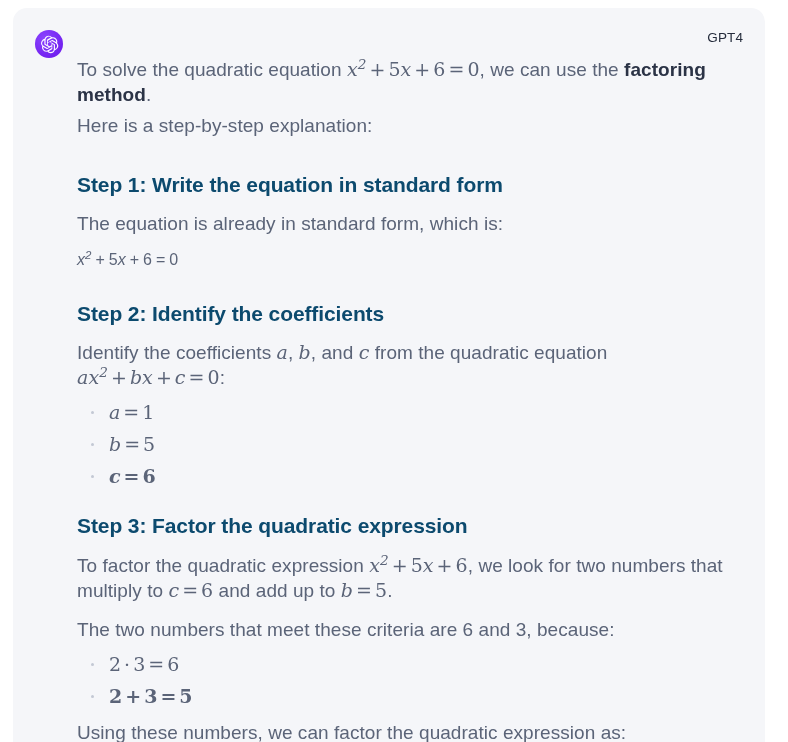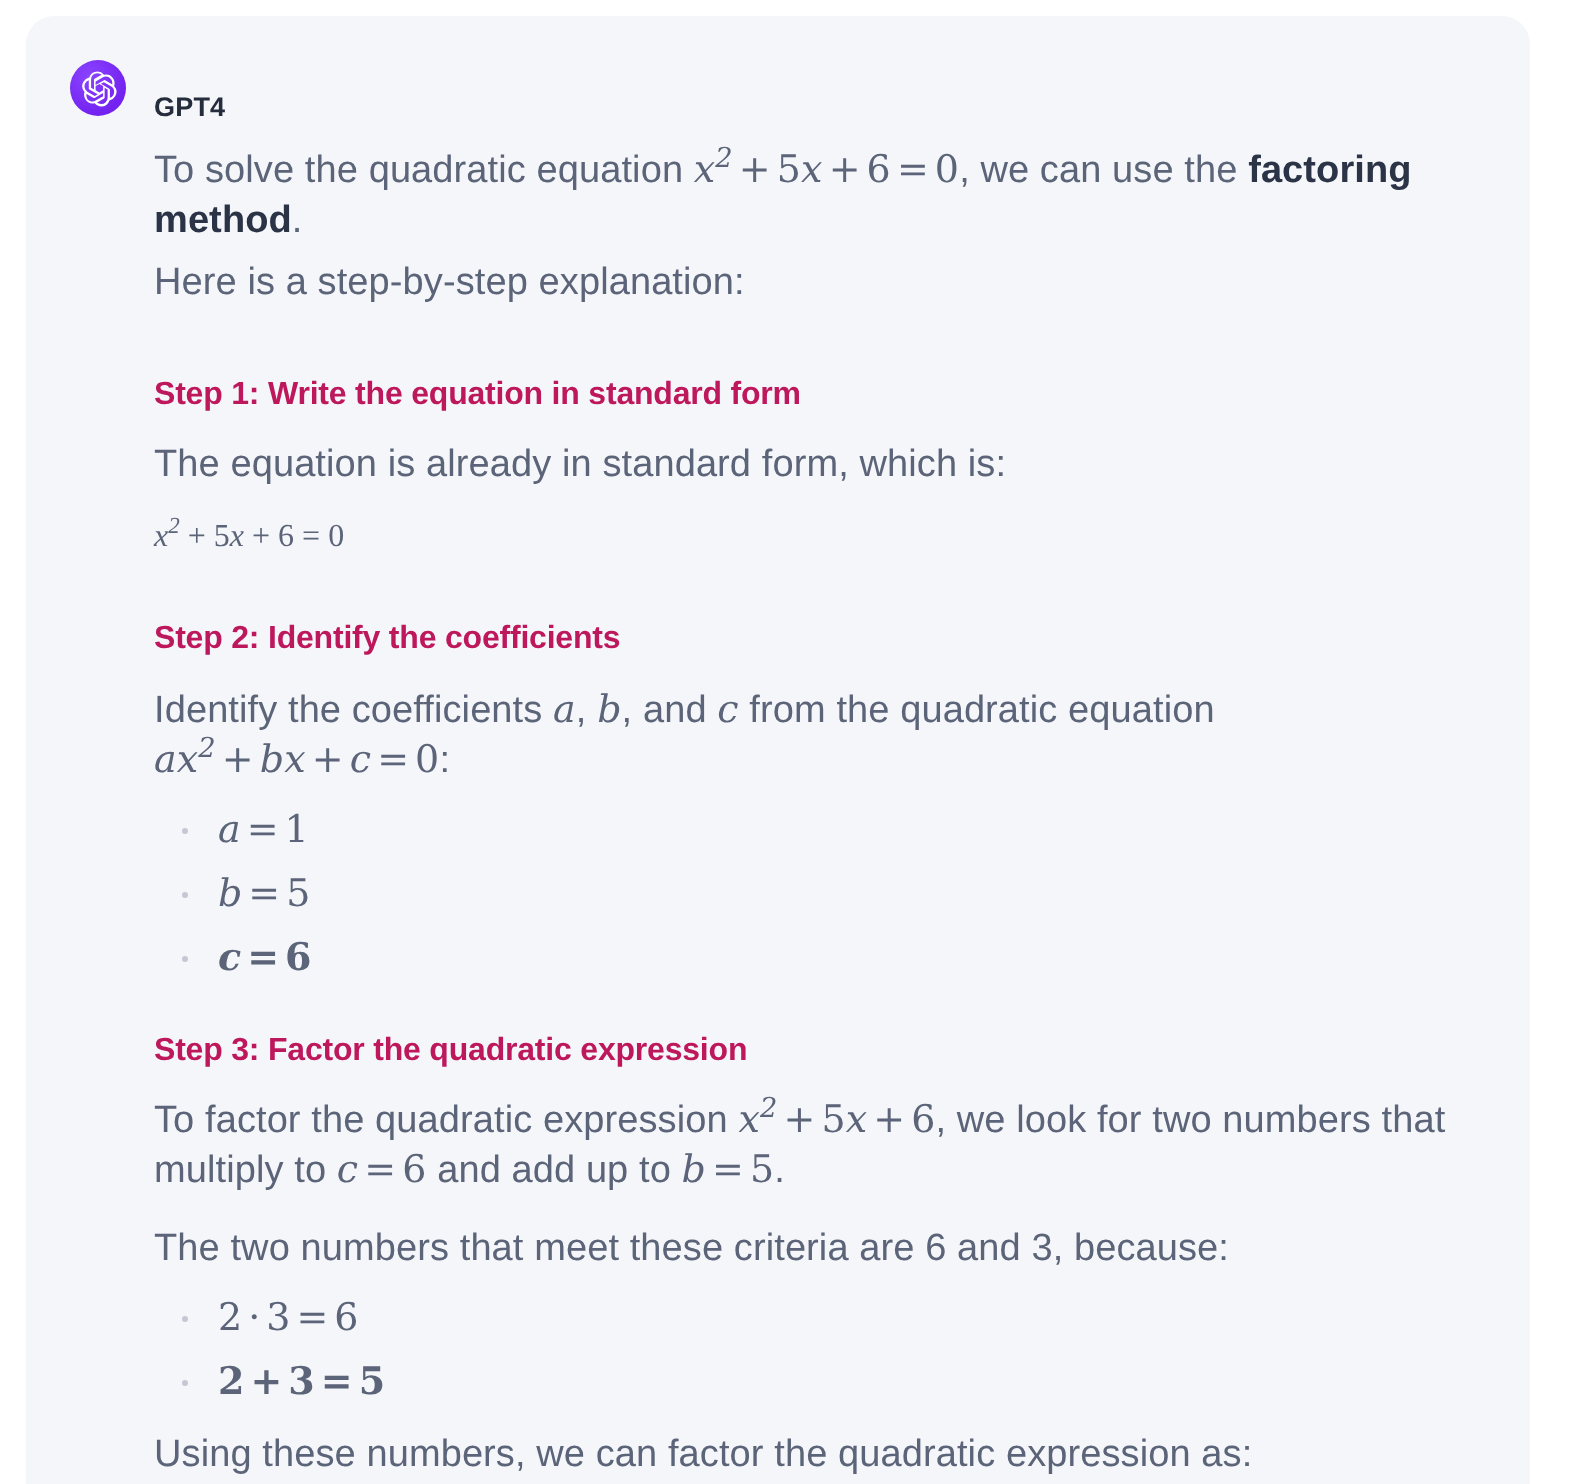--- a/index.html
+++ b/index.html
@@ -52,43 +52,44 @@
 
   
   .msg-body {
     flex: 1 1 auto;
     min-width: 0;
     padding-top: 1px;
   }
 
   .sender-name {
     font-size: 13.5px;
-    font-weight: bold;
+    font-weight: normal;
     color: #252c3c;
     letter-spacing: 0.1px;
     line-height: 1.3;
-    margin: 16px 0 10px 0;
+    margin: 0 0 10px 0;
+    text-align: right;
   }
 
   p.para {
     margin: 0 0 6px 0;
     font-size: 19px;
     line-height: 25px;
     color: #5b6478;
     letter-spacing: 0.05px;
   }
   p.para.tight { margin-bottom: 0; }
 
   strong.bold { color: #2b3346; font-weight: bold; }
 
   h3.step-heading {
     margin: 26px 0 12px 0;
-    font-size: 16px;
+    font-size: 21px;
     font-weight: bold;
-    color: #be185d;
+    color: #0c4a6e;
     letter-spacing: -0.1px;
     line-height: 1.35;
   }
   h3.step-heading.first { margin-top: 33px; }
 
   
   .math {
     font-family: "DejaVu Serif", "Liberation Serif", serif;
     font-style: italic;
     color: #5b6478;
@@ -99,21 +100,21 @@
   }
   .math .op { padding: 0 3px; }
   .math sup {
     font-size: 0.72em;
     font-style: italic;
     vertical-align: super;
     line-height: 0;
   }
 
   .math-display {
-    font-family: Liberation Serif, serif;
+    font-family: Liberation Sans, sans-serif;
     font-style: italic;
     color: #5b6478;
     font-size: 16px;
     margin: 10px 0 4px 0;
     line-height: 28px;
     white-space: nowrap;
   }
   .math-display .num, .math-display .op, .math-display .paren { font-style: normal; }
   .math-display .op { padding: 0 4px; }
   .math-display sup {

